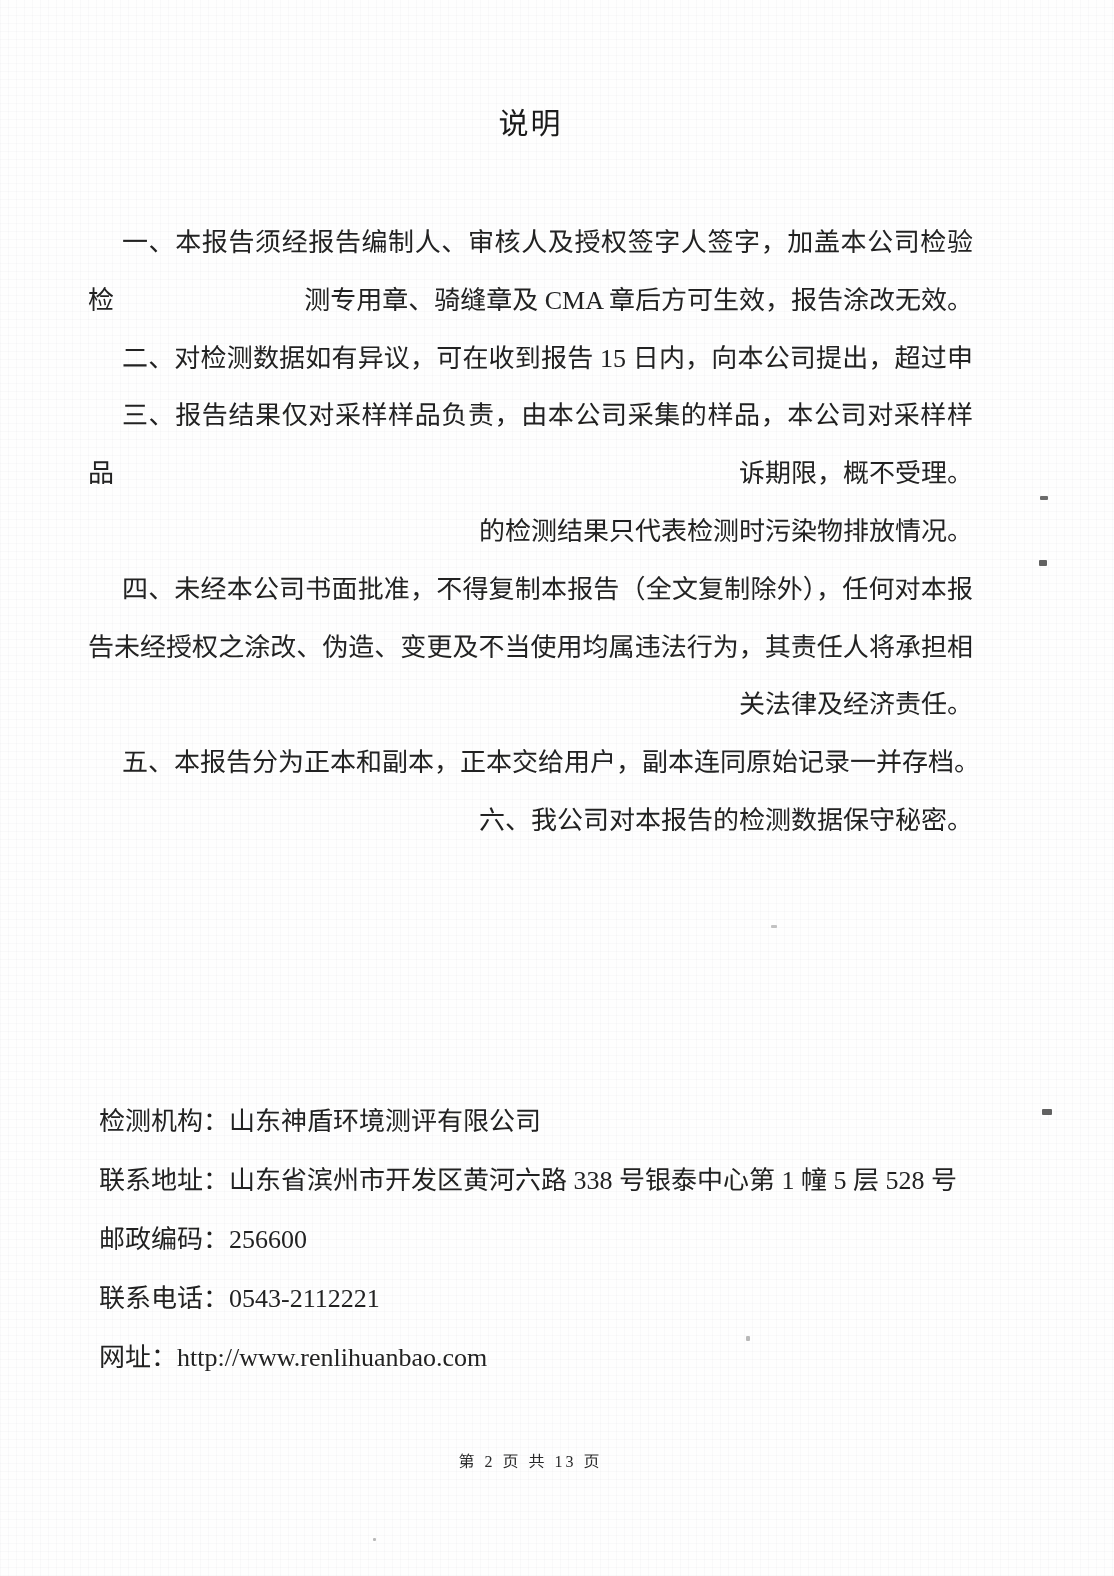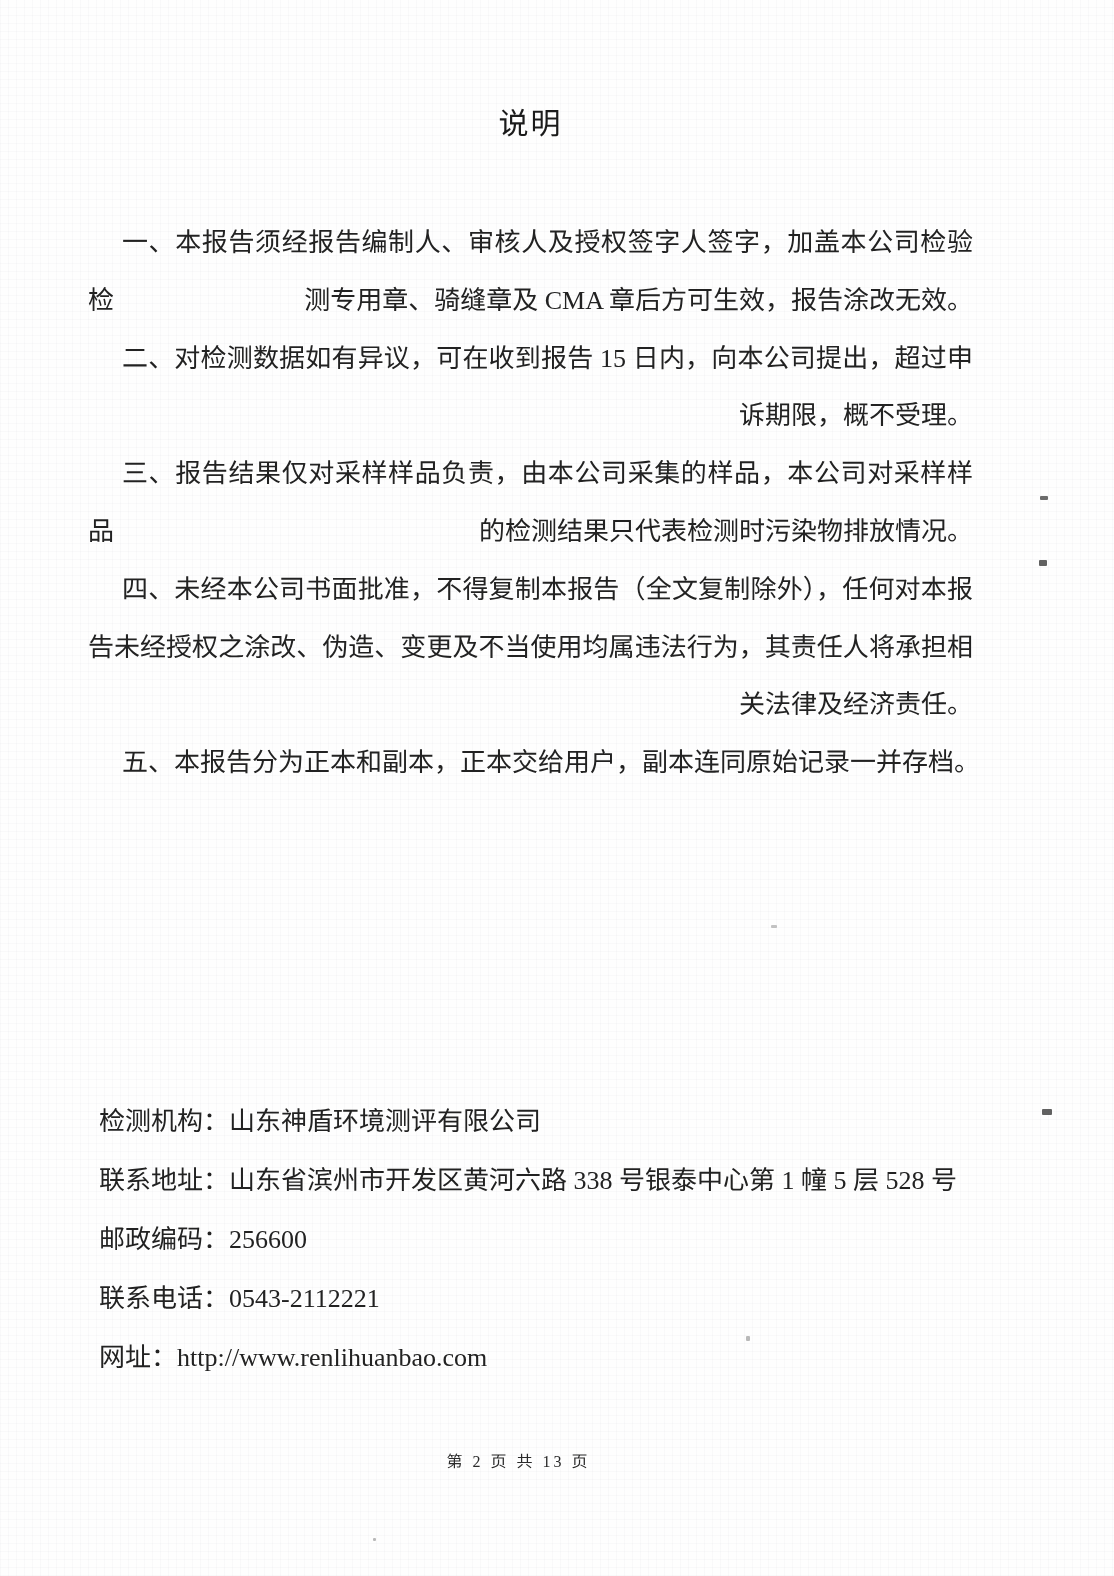--- a/index.html
+++ b/index.html
@@ -54,21 +54,21 @@
     top: 1092px;
     left: 99px;
     width: 900px;
     font-size: 26px;
     line-height: 59px;
   }
   .contact-row { height: 59px; white-space: nowrap; }
   .page-footer {
     position: absolute;
     top: 1448px;
-    left: 76px;
+    left: 88px;
     width: 885px;
     text-align: center;
     font-size: 16px;
     letter-spacing: 3px;
     color: #2a2a2a;
   }
   .speck {
     position: absolute;
     background: #3a3a3a;
     border-radius: 1px;
@@ -86,31 +86,32 @@
 <div class="page">
 
   <div class="doc-title">说明</div>
 
   <div class="notes">
 
     <div class="line indent fill">一、本报告须经报告编制人、审核人及授权签字人签字，加盖本公司检验检</div>
     <div class="line">测专用章、骑缝章及 CMA 章后方可生效，报告涂改无效。</div>
 
     <div class="line indent fill">二、对检测数据如有异议，可在收到报告 15 日内，向本公司提出，超过申</div>
+    <div class="line indent fill">三、报告结果仅对采样样品负责，由本公司采集的样品，本公司对采样样品</div>
+
     <div class="line">诉期限，概不受理。</div>
-
-    <div class="line indent fill">三、报告结果仅对采样样品负责，由本公司采集的样品，本公司对采样样品</div>
     <div class="line">的检测结果只代表检测时污染物排放情况。</div>
 
     <div class="line indent fill">四、未经本公司书面批准，不得复制本报告（全文复制除外），任何对本报</div>
     <div class="line fill">告未经授权之涂改、伪造、变更及不当使用均属违法行为，其责任人将承担相</div>
     <div class="line">关法律及经济责任。</div>
 
     <div class="line indent">五、本报告分为正本和副本，正本交给用户，副本连同原始记录一并存档。</div>
 
+    <div class="line indent">六、我公司对本报告的检测数据保守秘密。</div>
   </div>
 
   <div class="contact">
     <div class="contact-row">
       <span>检测机构：</span><span>山东神盾环境测评有限公司</span>
     </div>
     <div class="contact-row">
       <span>联系地址：</span><span>山东省滨州市开发区黄河六路 338 号银泰中心第 1 幢 5 层 528 号</span>
     </div>
     <div class="contact-row">

